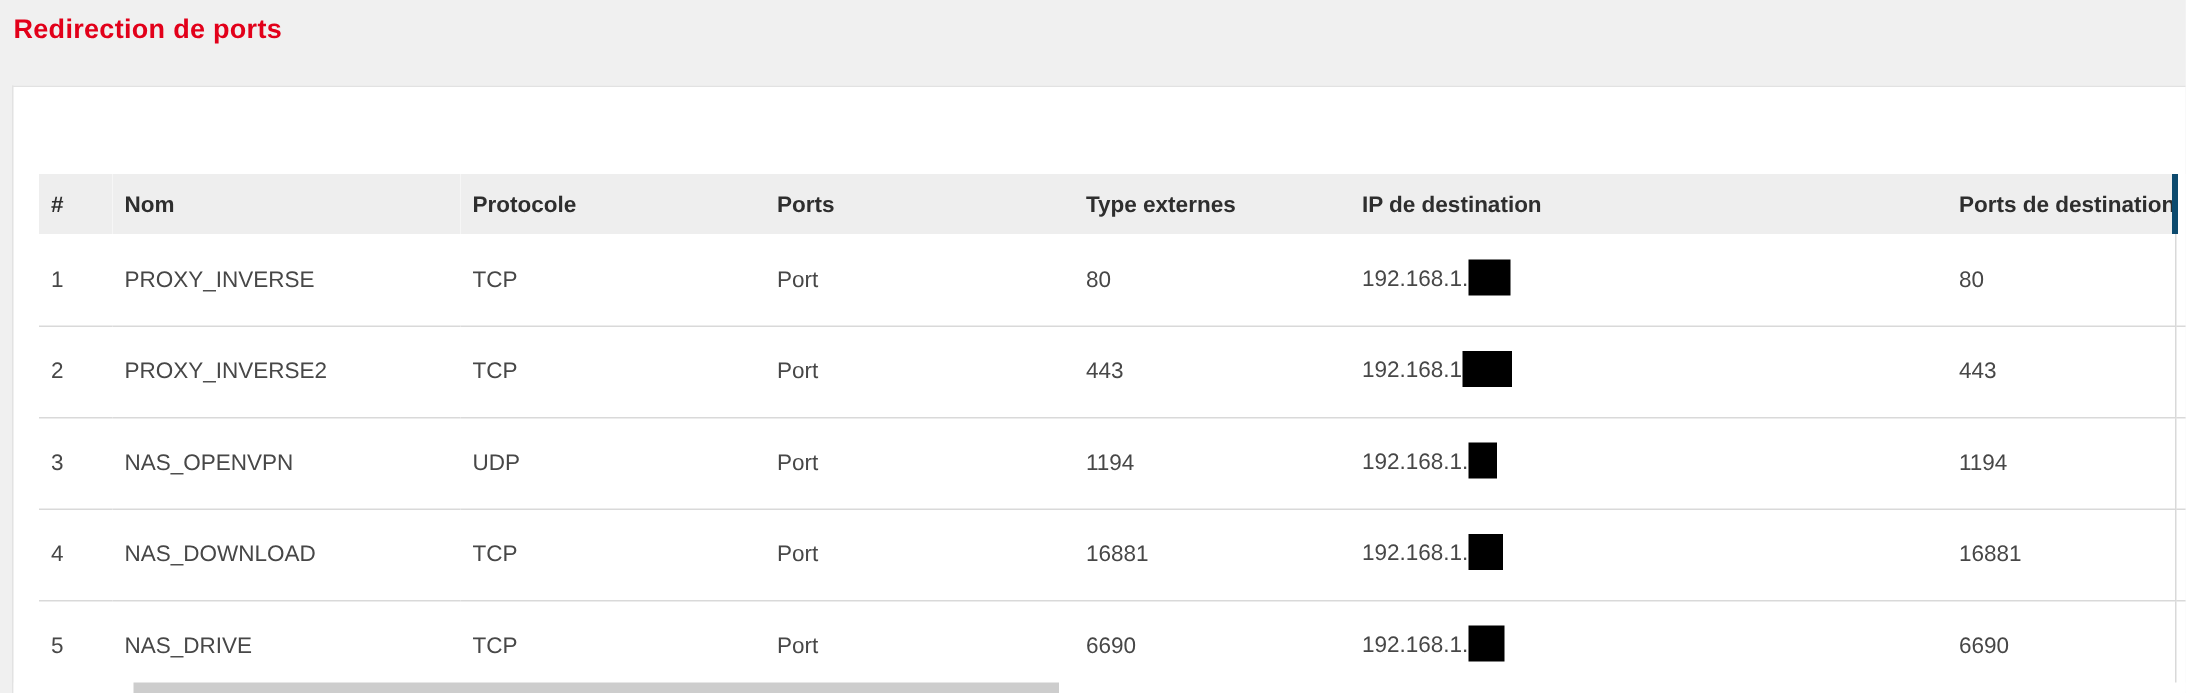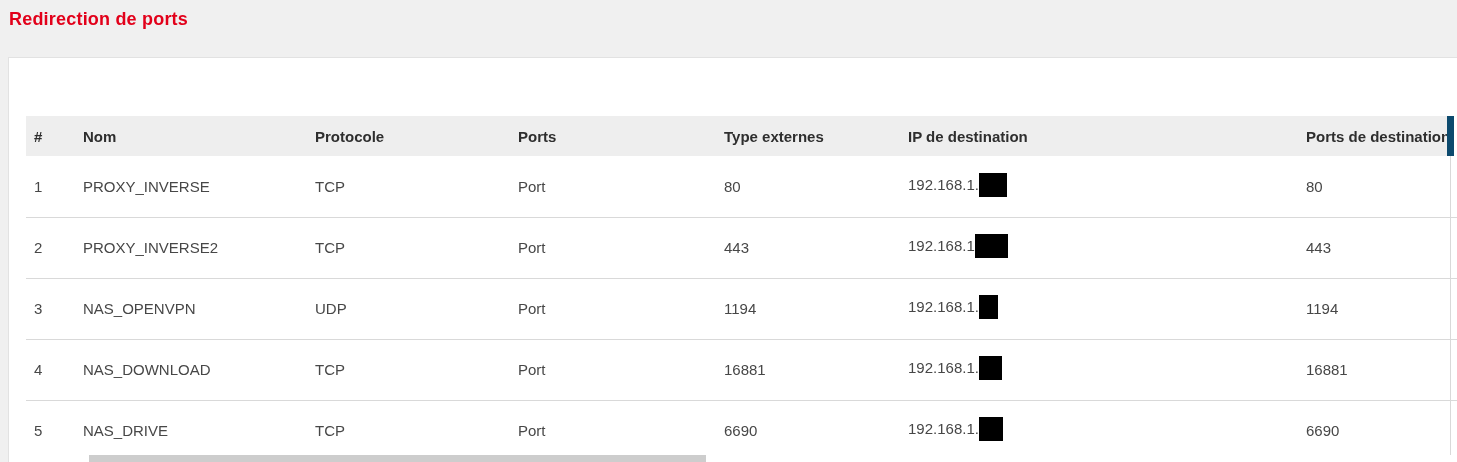--- a/index.html
+++ b/index.html
@@ -56,21 +56,21 @@
     color: #474747;
     height: 61px;
     padding: 0 0 0 8px;
     vertical-align: middle;
     border-bottom: 1px solid #d9d9d9;
     background: #ffffff;
     white-space: nowrap;
     overflow: hidden;
   }
   tbody td.cell-pdst { border-right: 1px solid #d9d9d9; }
-  thead th.th-pdst { border-right: 7px solid #0c4a6e; }
+  thead th.th-pdst { border-right: 4px solid #0c4a6e; }
   tbody tr:last-child td { border-bottom: none; }
   .redact {
     display: inline-block;
     background: #000000;
     height: 24px;
     vertical-align: middle;
     margin-top: -3px;
   }
   .hscrollbar {
     position: absolute;

